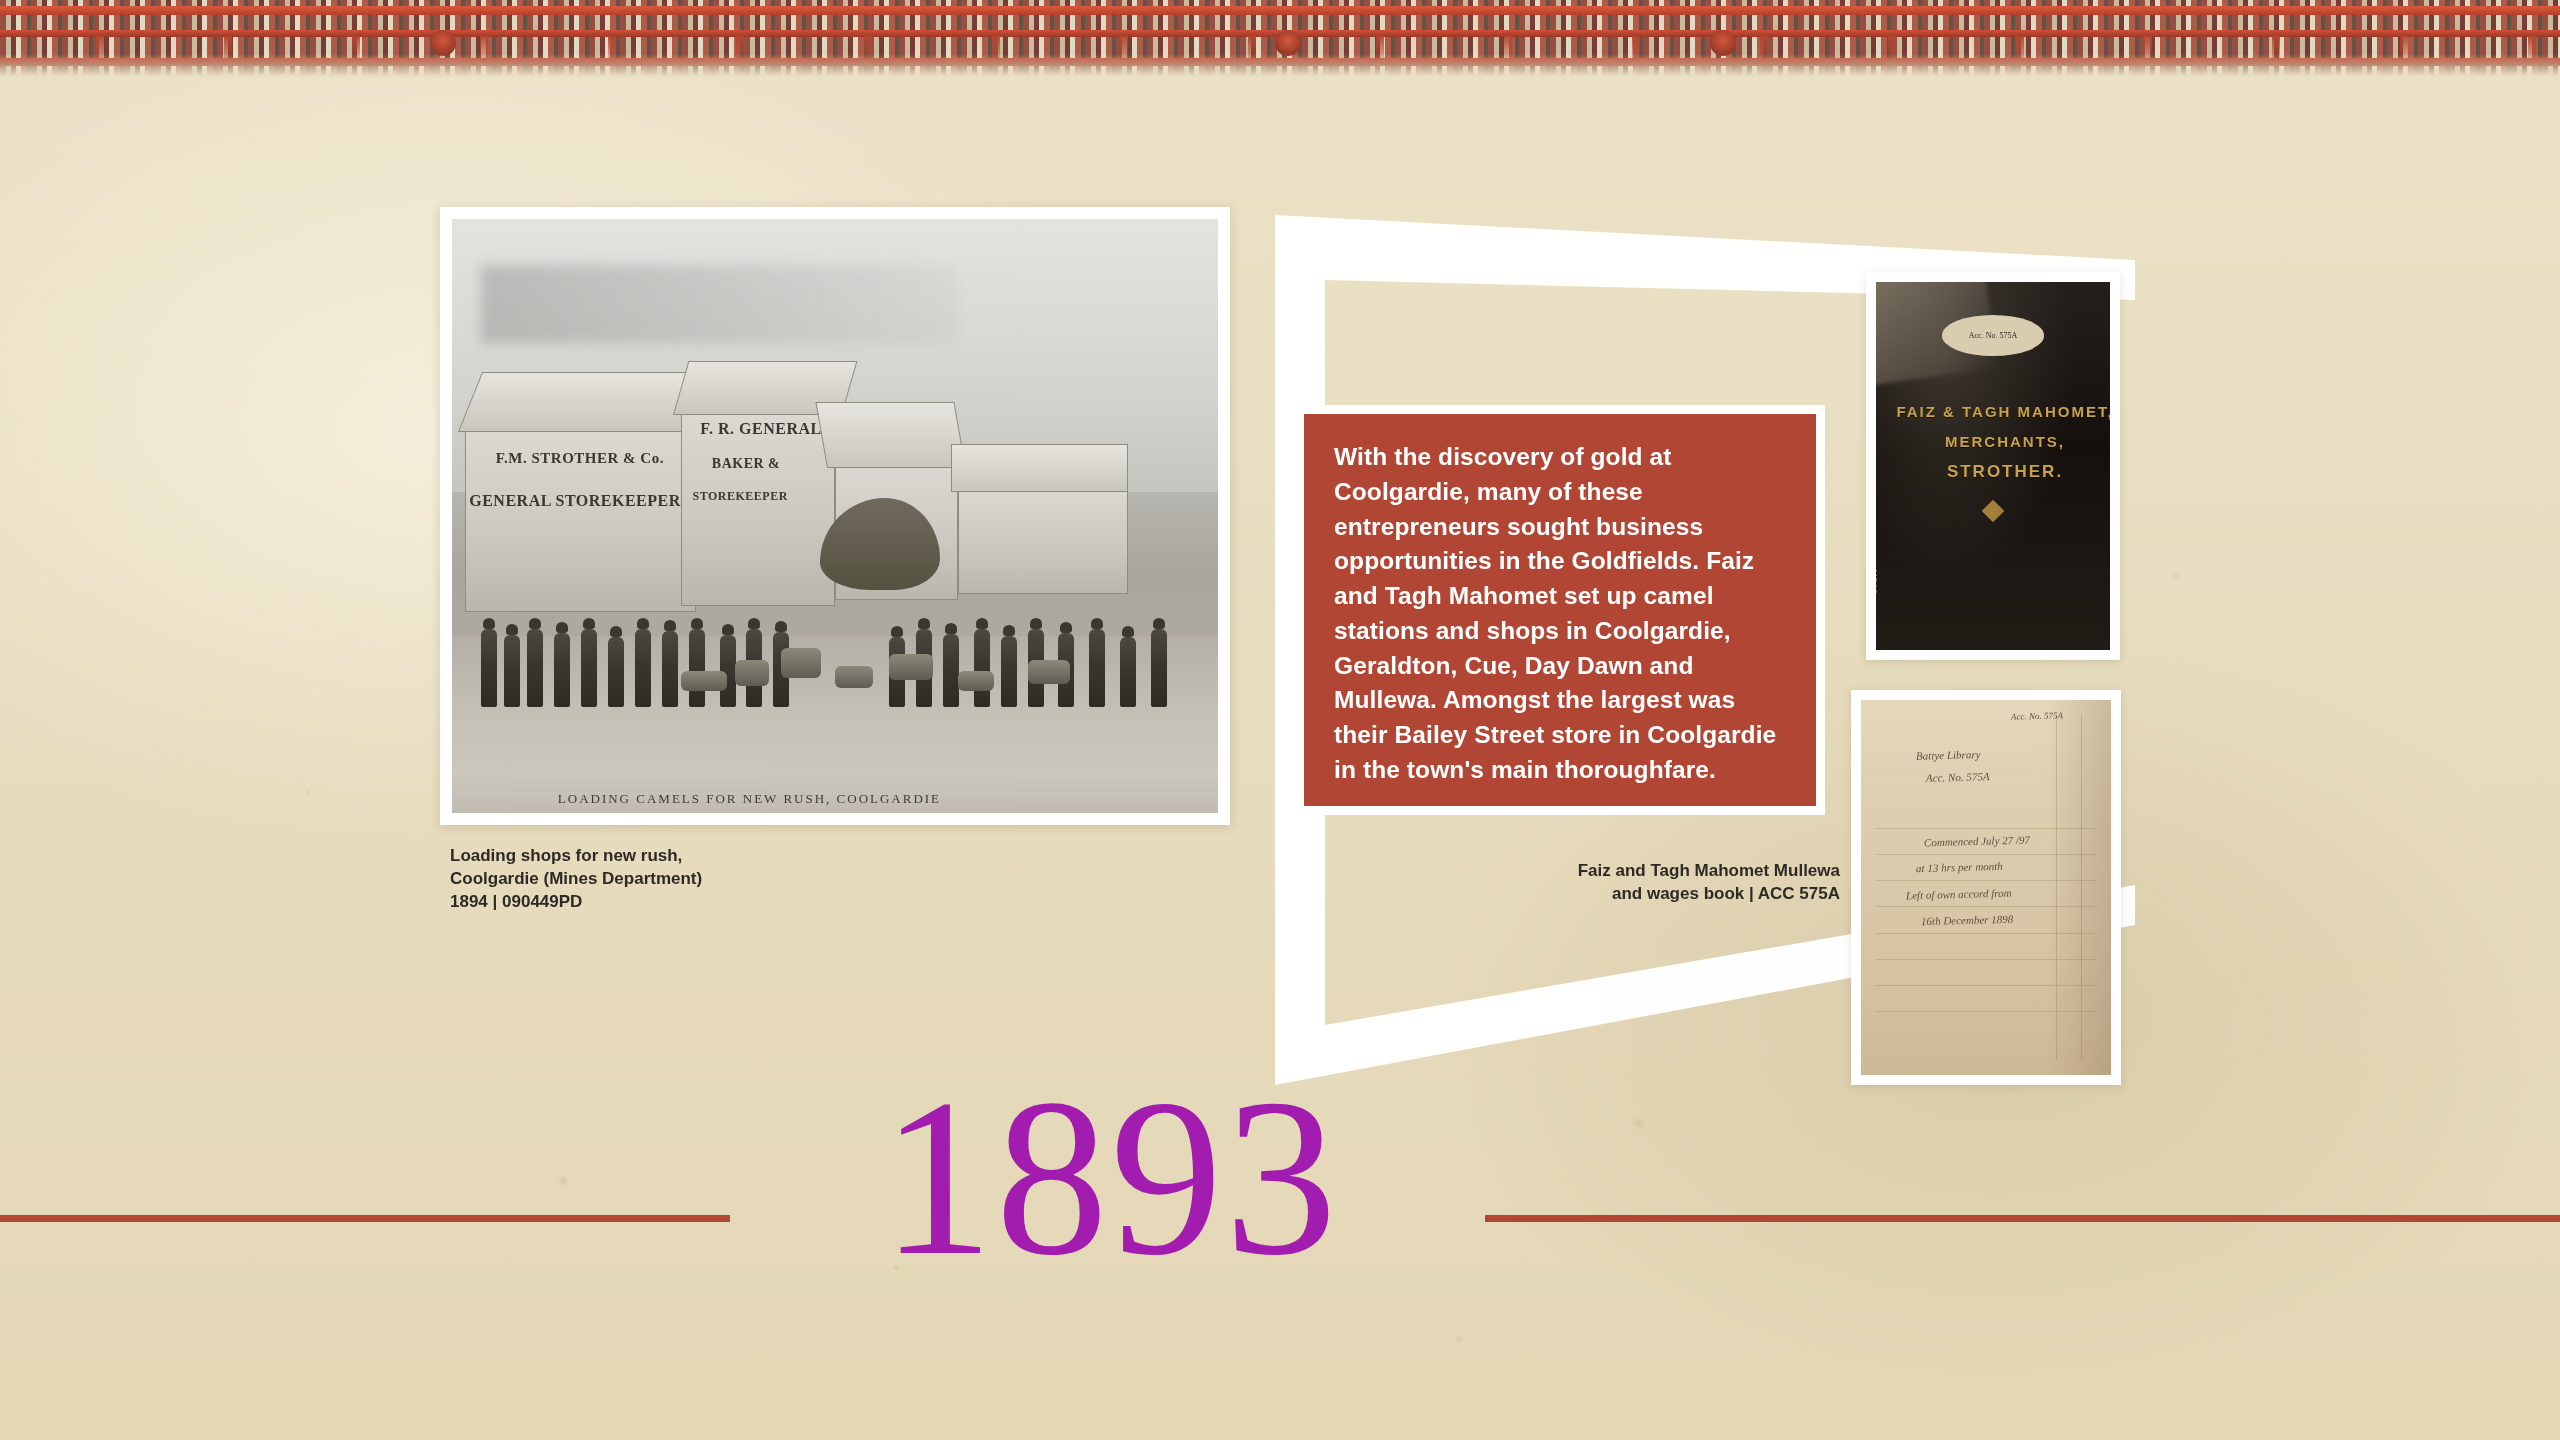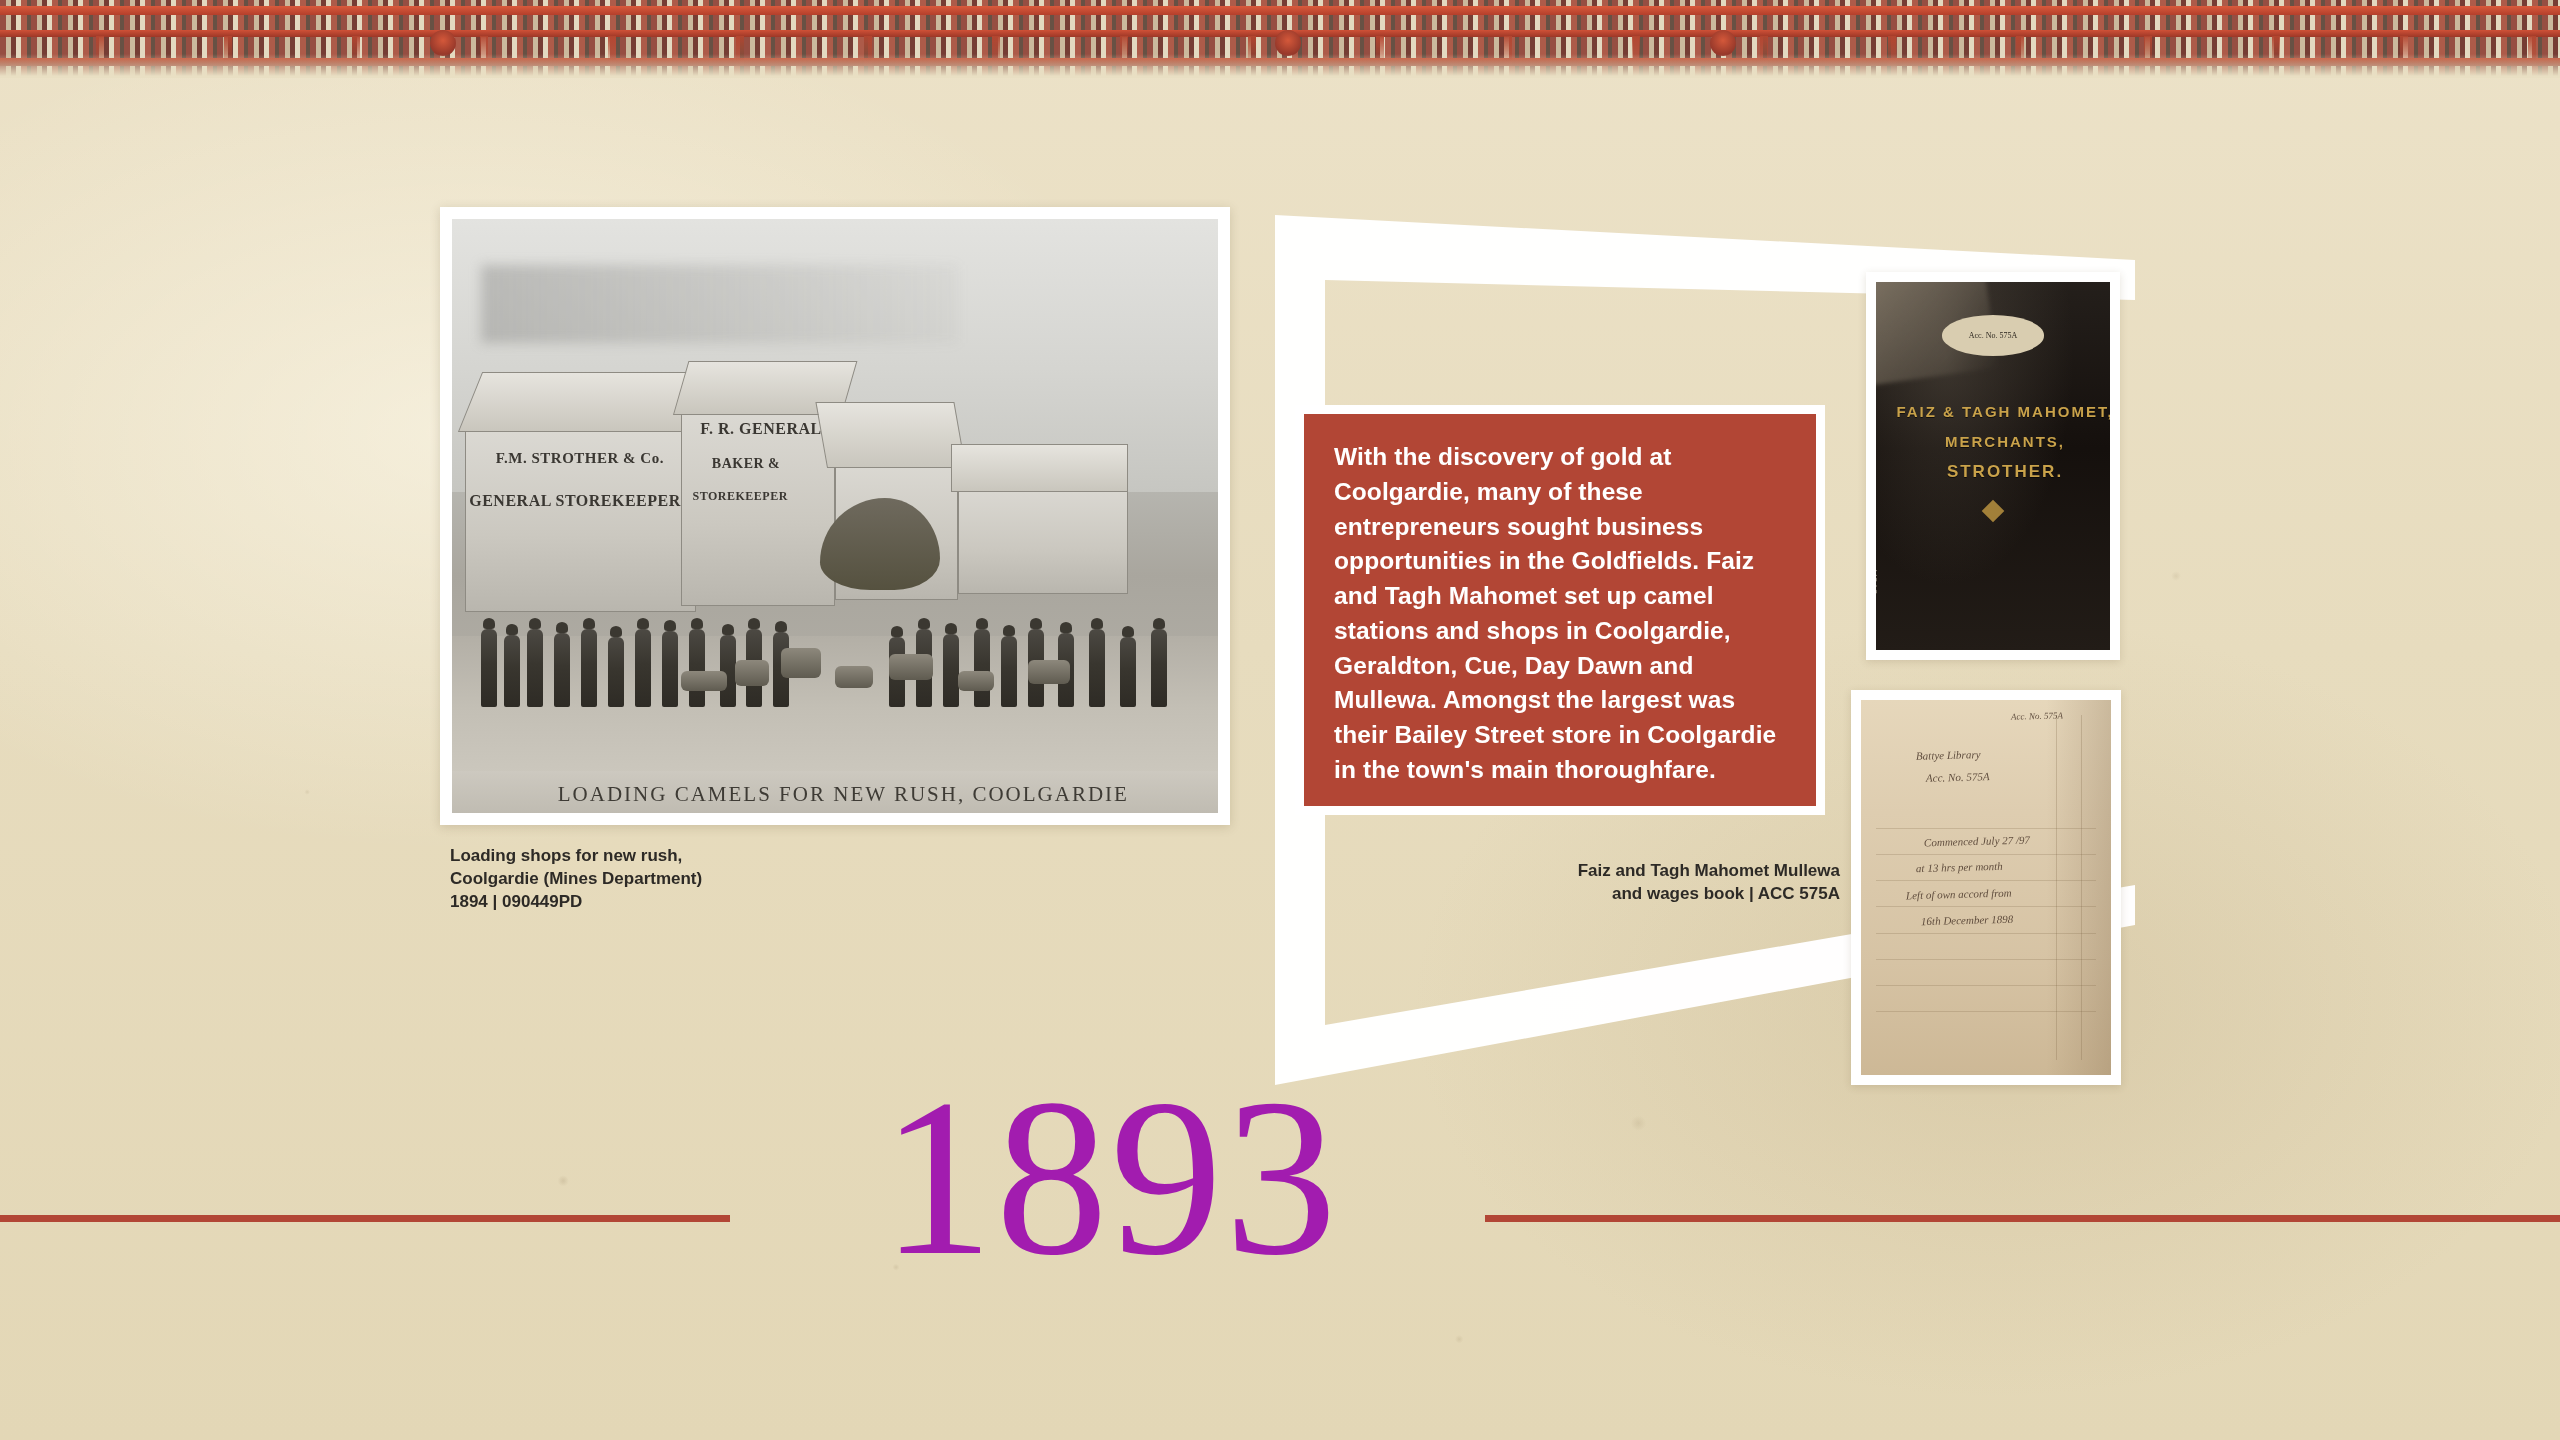--- a/index.html
+++ b/index.html
@@ -159,21 +159,21 @@
   .photo-caption-strip {
     position: absolute;
     left: 0; bottom: 0; width: 100%; height: 44px;
     background: linear-gradient(180deg, rgba(205,201,192,0.9), rgba(190,186,176,0.95));
   }
   .photo-handwriting {
     position: absolute;
     left: 14%; bottom: 8px;
     color: #3e3b35;
     font-family: "Liberation Serif", serif;
-    font-size: 21px;
+    font-size: 13px;
     letter-spacing: 2px;
   }
   .photo-border-line {
     position:absolute; inset:0; border: 2px solid #ffffff;
   }
 
   .photo-credit {
     position: absolute;
     left: 450px; top: 845px;
     width: 420px;

